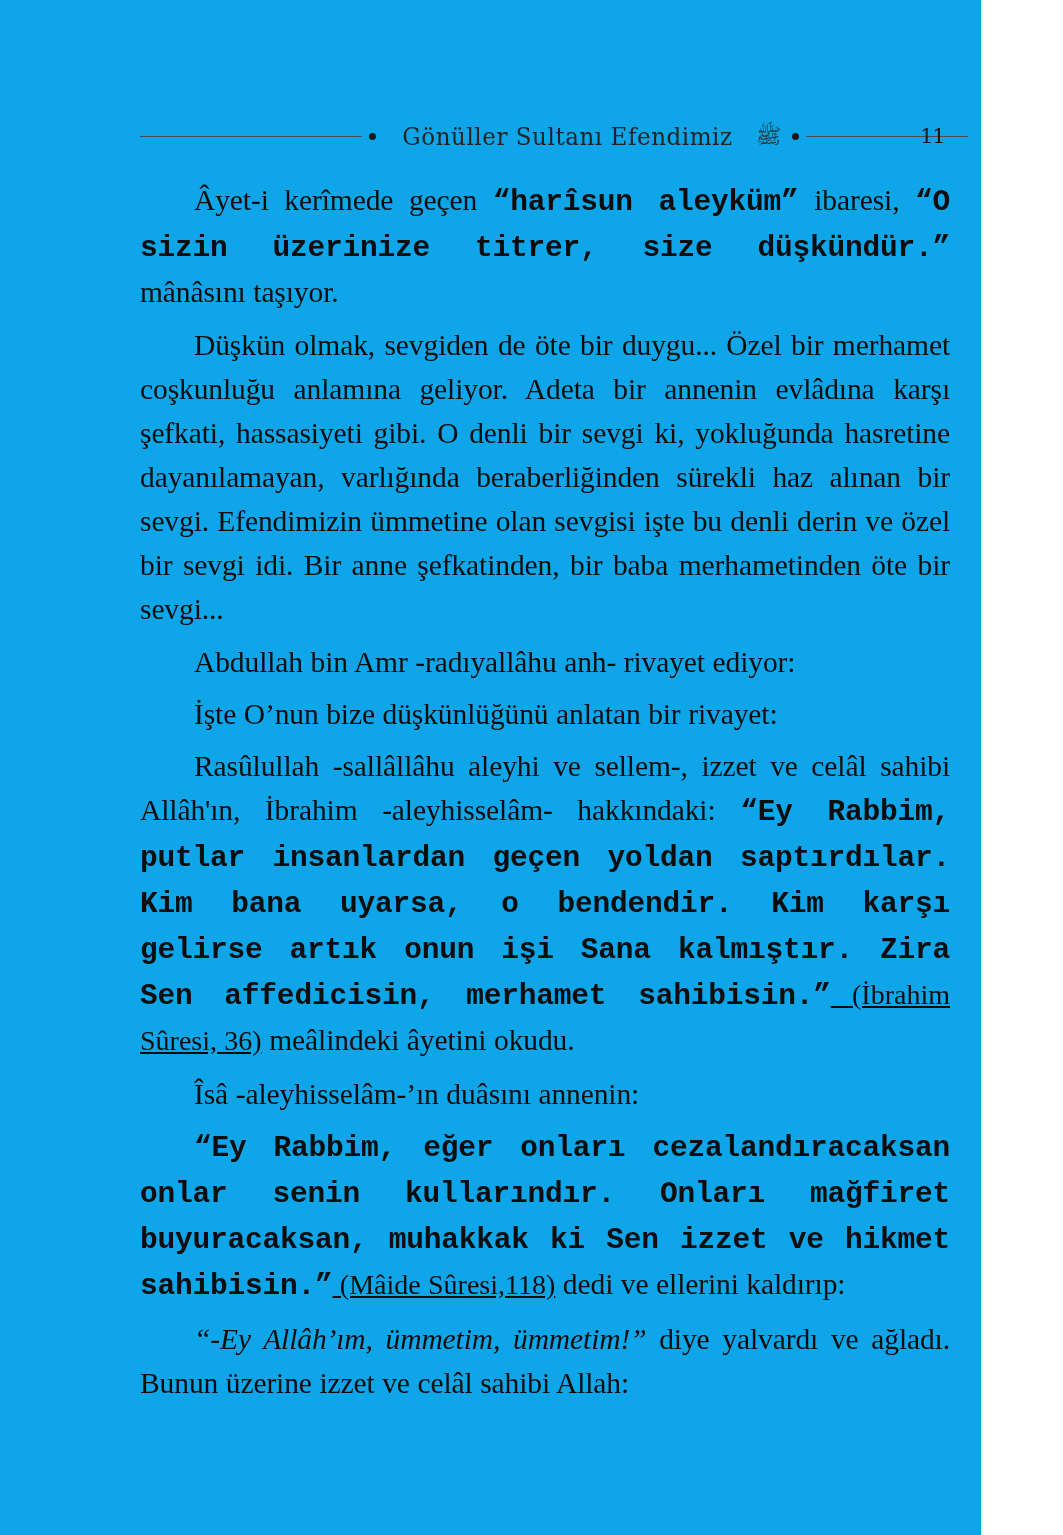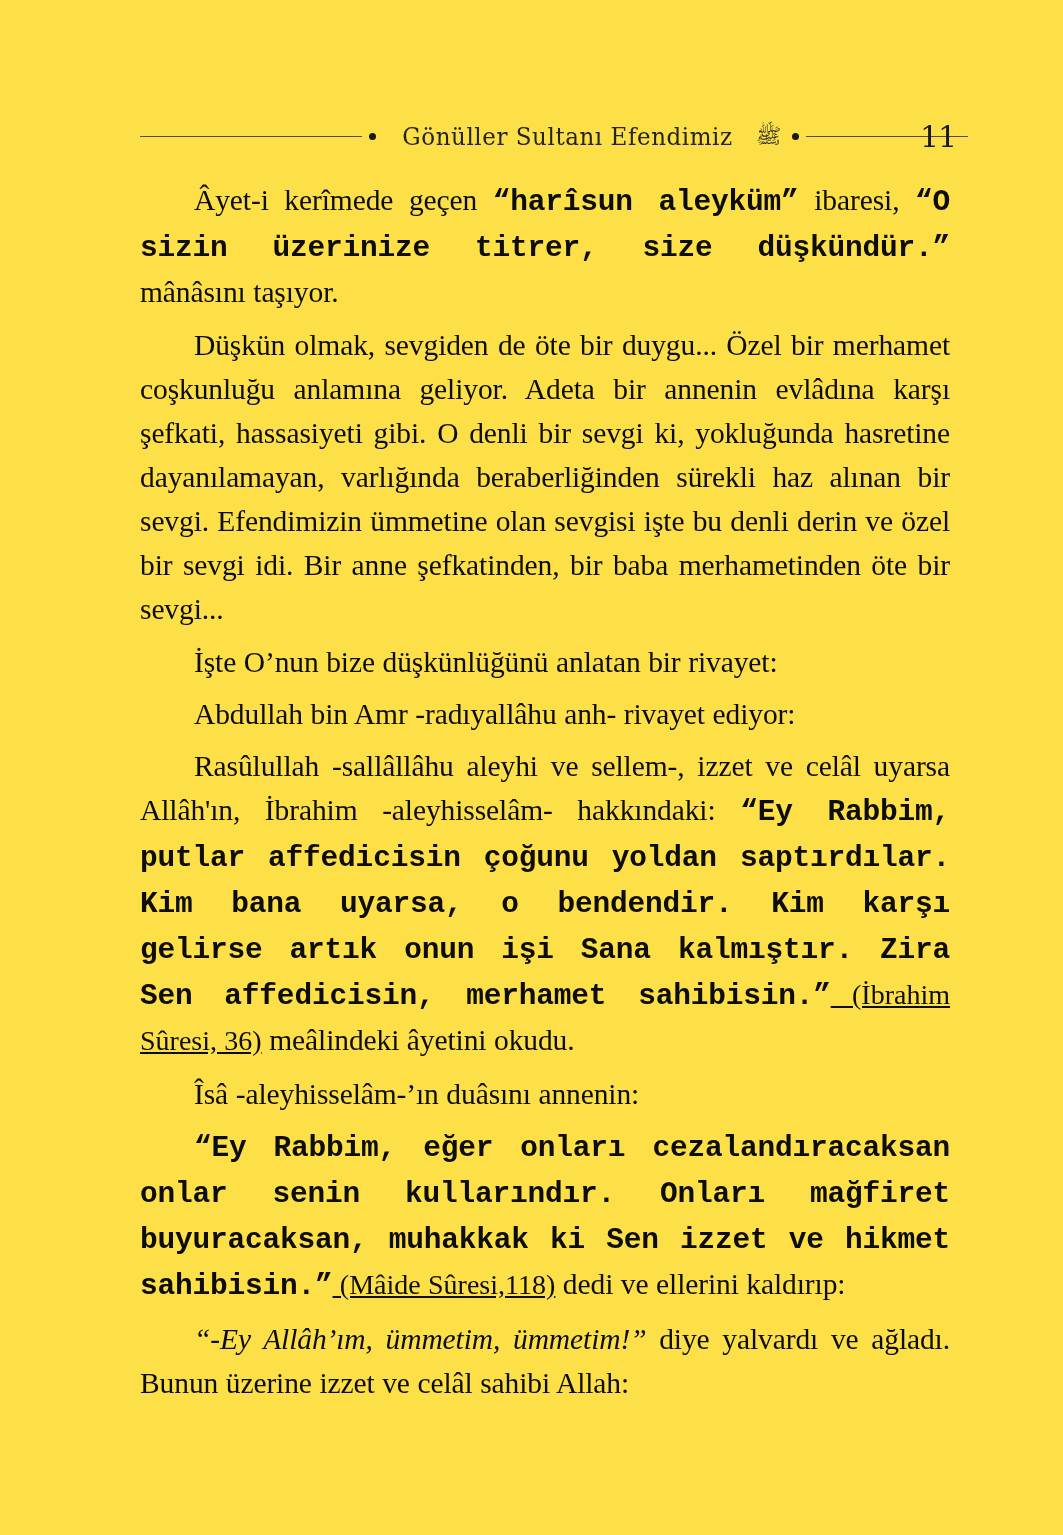--- a/index.html
+++ b/index.html
@@ -2,23 +2,23 @@
 <html><head>
 <meta charset="utf-8">
 <style>
   html, body {
     margin: 0;
     padding: 0;
     background: #ffffff;
   }
   .page {
     position: relative;
-    width: 1063px;
+    width: 981px;
     height: 1535px;
-    background: #fde047;
+    background: #0ea5e9;
     overflow: hidden;
     font-family: "Liberation Serif", "DejaVu Serif", serif;
     color: #0d0d0d;
   }
 
   
   .header {
     position: absolute;
     left: 140px;
     top: 112px;
@@ -63,21 +63,21 @@
     white-space: nowrap;
   }
   .folio {
     position: absolute;
     left: 920px;
     top: 112px;
     height: 48px;
     display: flex;
     align-items: center;
     font-family: "DejaVu Serif", "Liberation Serif", serif;
-    font-size: 30px;
+    font-size: 21px;
     color: #1a1a1a;
     letter-spacing: -1px;
   }
 
   
   .body {
     position: absolute;
     left: 140px;
     top: 178px;
     width: 810px;
@@ -127,29 +127,29 @@
     <p>
       <span>Âyet-i kerîmede geçen </span><b>“harîsun aleyküm”</b><span> ibaresi, </span><b>“O sizin üzerinize titrer, size düşkündür.”</b><span> mânâsını taşıyor.</span>
     </p>
 
     <p>
       <span>Düşkün olmak, sevgiden de öte bir duygu... Özel bir merhamet coşkunluğu anlamına geliyor. Adeta bir annenin evlâdına karşı şefkati, hassasiyeti gibi. O denli bir sevgi ki, yokluğunda hasretine dayanılamayan, varlığında beraberliğinden sürekli haz alınan bir sevgi. Efendimizin ümmetine olan sevgisi işte bu denli derin ve özel bir sevgi idi. Bir anne şefkatinden, bir baba merhametinden öte bir sevgi...</span>
     </p>
 
 
     <p class="tight">
+      <span>Abdullah bin Amr -radıyallâhu anh- rivayet ediyor:</span>
+    </p>
+
+    <p class="tight">
       <span>İşte O’nun bize düşkünlüğünü anlatan bir rivayet:</span>
     </p>
 
-    <p class="tight">
-      <span>Abdullah bin Amr -radıyallâhu anh- rivayet ediyor:</span>
-    </p>
-
     <p>
-      <span>Rasûlullah -sallâllâhu aleyhi ve sellem-, izzet ve celâl uyarsa Allâh'ın, İbrahim -aleyhisselâm- hakkındaki: </span><b>“Ey Rabbim, putlar affedicisin çoğunu yoldan saptırdılar. Kim bana uyarsa, o bendendir. Kim karşı gelirse artık onun işi Sana kalmıştır. Zira Sen affedicisin, merhamet sahibisin.”</b><span class="cite"> (İbrahim Sûresi, 36)</span><span> meâlindeki âyetini okudu.</span>
+      <span>Rasûlullah -sallâllâhu aleyhi ve sellem-, izzet ve celâl sahibi Allâh'ın, İbrahim -aleyhisselâm- hakkındaki: </span><b>“Ey Rabbim, putlar insanlardan geçen yoldan saptırdılar. Kim bana uyarsa, o bendendir. Kim karşı gelirse artık onun işi Sana kalmıştır. Zira Sen affedicisin, merhamet sahibisin.”</b><span class="cite"> (İbrahim Sûresi, 36)</span><span> meâlindeki âyetini okudu.</span>
     </p>
 
     <p class="tight">
       <span>Îsâ -aleyhisselâm-’ın duâsını annenin:</span>
     </p>
 
     <p>
       <b>“Ey Rabbim, eğer onları cezalandıracaksan onlar senin kullarındır. Onları mağfiret buyuracaksan, muhakkak ki Sen izzet ve hikmet sahibisin.”</b><span class="cite"> (Mâide Sûresi,118)</span><span> dedi ve ellerini kaldırıp:</span>
     </p>
 

